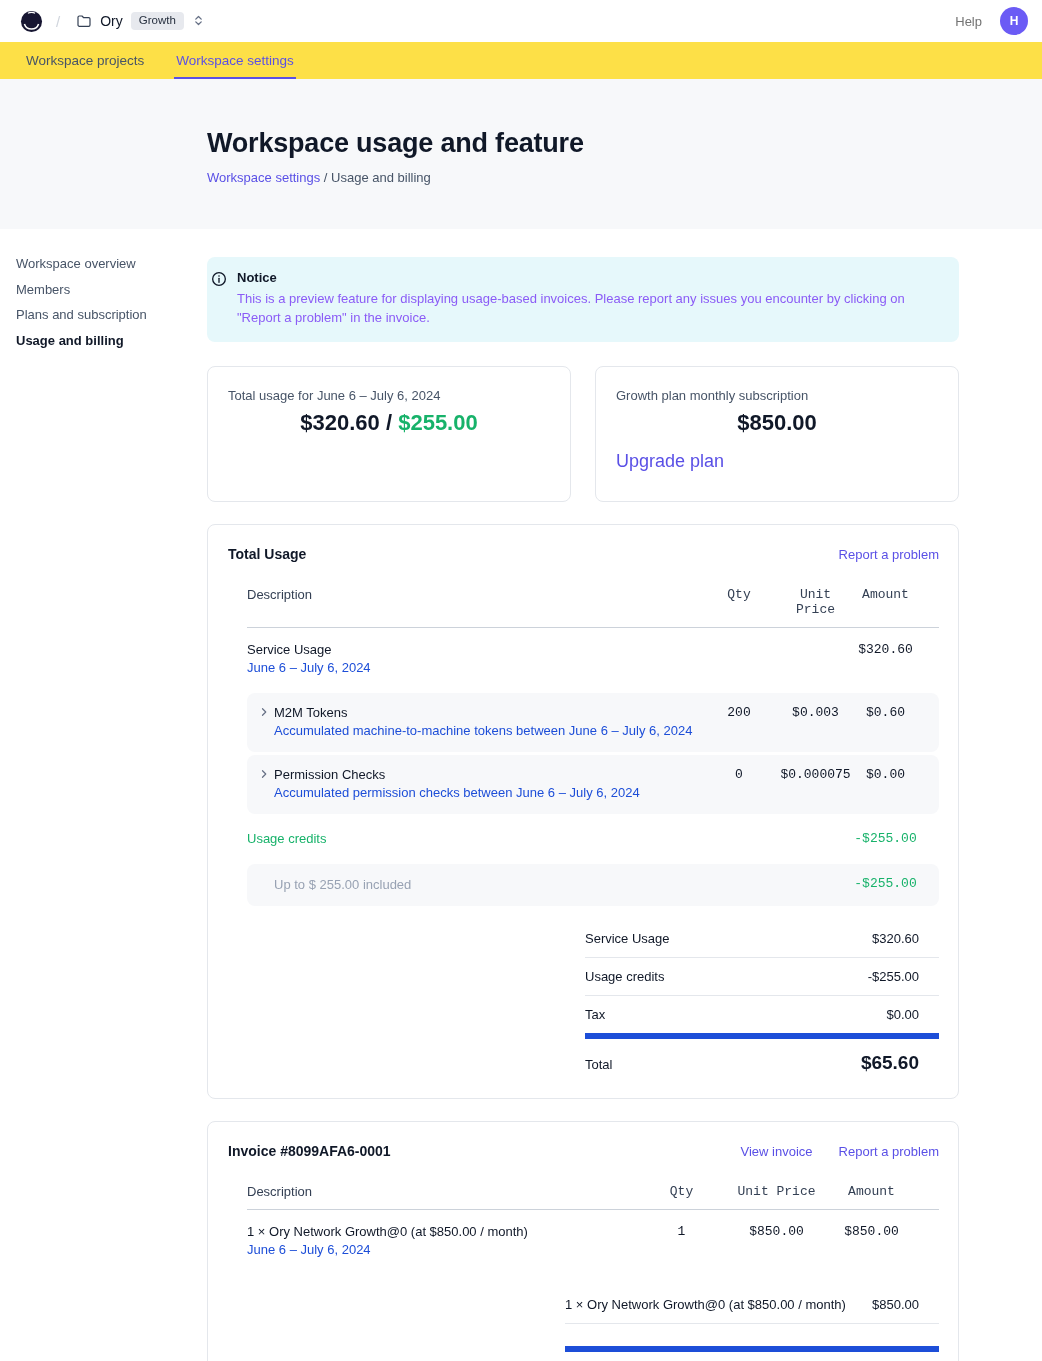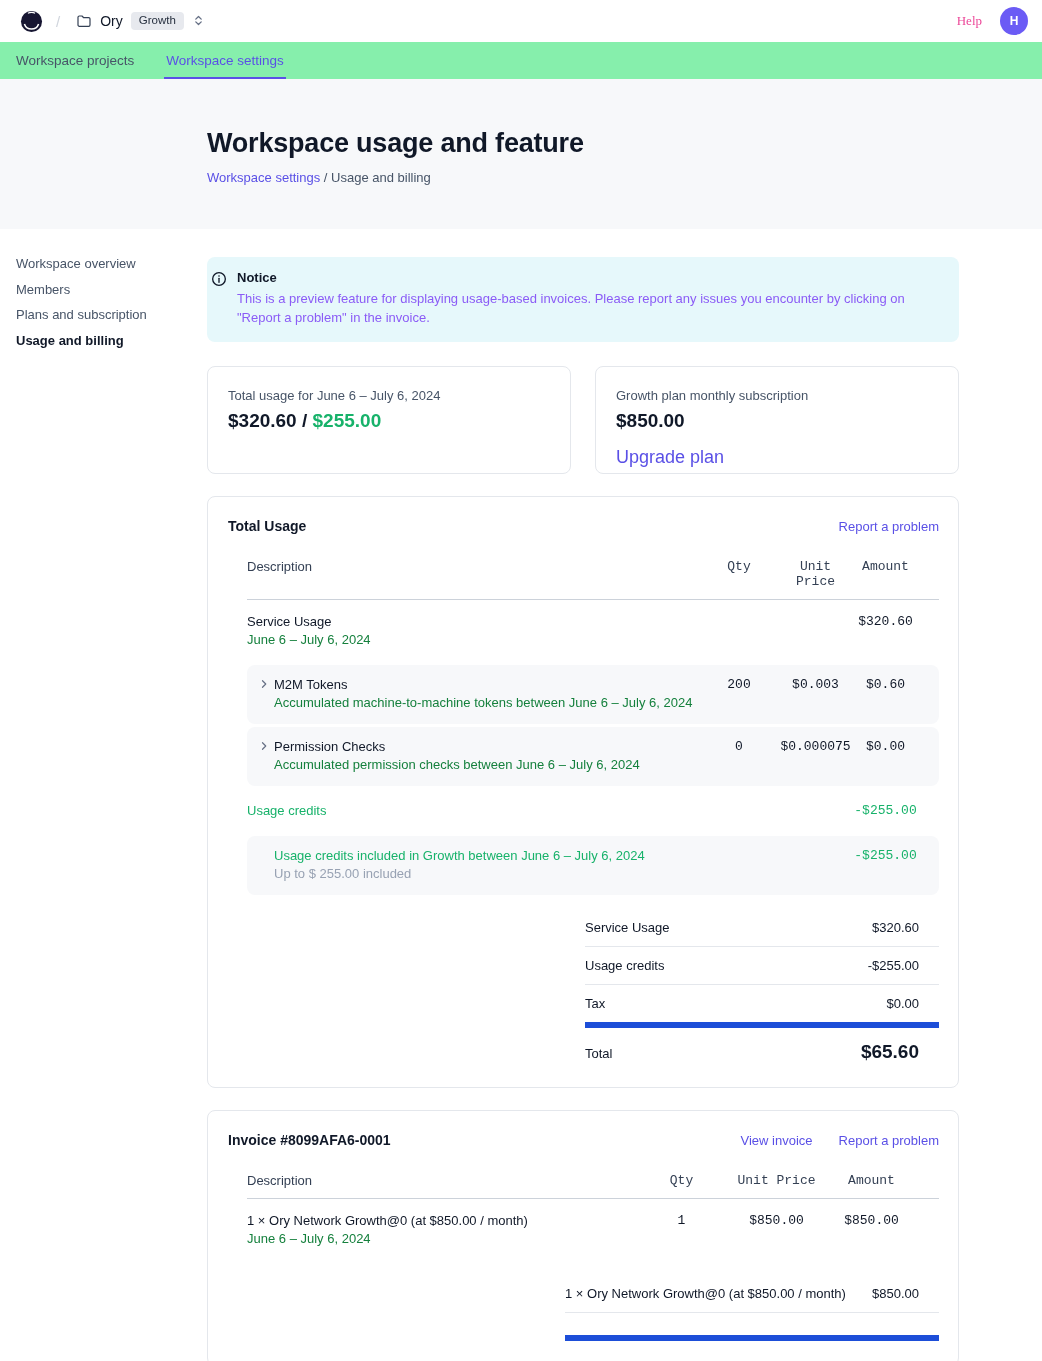--- a/index.html
+++ b/index.html
@@ -13,26 +13,26 @@
 
   
   .topbar { height: 42px; display: flex; align-items: center; padding: 0 14px 0 20px; background:#fff; }
   .logo { width: 23px; height: 23px; flex: none; cursor: pointer; }
   .tb-slash { color:#d0d5dd; font-size: 15px; margin: 0 14px 0 13px; }
   .ws-switcher { display: flex; align-items: center; gap: 8px; cursor: pointer; padding: 4px 2px; border-radius: 6px; }
   .ws-name { font-size: 14px; font-weight: 500; color:#101828; }
   .badge { background:#e7e9ee; color:#27303f; font-size: 11.5px; font-weight: 500; padding: 2.5px 8px; border-radius: 4px; line-height: 1.2; }
   .selector-icon { color:#667085; display:flex; }
   .tb-right { margin-left: auto; display: flex; align-items: center; gap: 18px; }
-  .help-link { font-size: 13px; color:#ec4899;font-family:Liberation Serif, serif; }
+  .help-link { font-size: 13px; color:#737373; }
   .avatar { width: 28px; height: 28px; border-radius: 50%; background: var(--avatar_bg,#6b5bf5);
     color:#fff; font-size: 12px; font-weight: 600; display:flex; align-items:center; justify-content:center; cursor:pointer; }
 
   
-  .tabs { display: flex; gap: 28px; padding: 0 0 0 14px; height: 37px; background:#86efac; }
+  .tabs { display: flex; gap: 28px; padding: 0 0 0 24px; height: 37px; background:#fde047; }
   .tab { display: flex; align-items: center; font-size: 13.5px; font-weight: 500; color:#475467; position: relative; padding: 0 2px; cursor: pointer; }
   .tab.active { color: var(--accent,#5a50e6); }
   .tab.active::after { content:""; position:absolute; left:0; right:0; bottom:0; height:2px; background:var(--accent,#5a50e6); }
 
   
   .hero { background:#f7f8fa; padding: 49px 40px 44px 207px; }
   .hero h1 { font-size: 27px; font-weight: 700; letter-spacing: -0.2px; color:#101828; }
   .crumbs { margin-top: 11px; font-size: 13px; color:#475467; }
   .crumbs .crumb-link { color: var(--accent,#5a50e6); }
 
@@ -45,43 +45,43 @@
 
   
   .notice { background: var(--notice_bg,#e6f8fb); border-radius: 8px; padding: 13px 4px 14px; display: flex; gap: 10px; }
   .notice-icon { flex: none; color:#101828; margin-top: 1px; }
   .notice-title { font-weight: 700; font-size: 13px; }
   .notice-body { margin-top: 5px; font-size: 13px; line-height: 1.45; color:#8b5cf6; max-width: 690px; }
 
   
   .cards { display: flex; gap: 24px; margin-top: 24px; }
   .card { border: 1px solid #e4e7ec; border-radius: 8px; background:#fff; }
-  .mini-card { width: 364px; height: 108px; padding: 21px 20px; }
+  .mini-card { width: 364px; height: 136px; padding: 21px 20px; }
   .mini-label { font-size: 13px; color:#475467; }
-  .mini-amount { margin-top: 7px; font-size: 19px; font-weight: 600; color:#101828; }
+  .mini-amount { margin-top: 7px; font-size: 22px; font-weight: 600; color:#101828;text-align:center; }
   .mini-amount .credit { color: var(--green,#17b26a); }
   .upgrade-link { display: inline-block; margin-top: 15px; font-size: 18px; color: var(--accent,#5a50e6); }
 
   
   .big-card { margin-top: 22px; padding: 21px 19px 24px 20px; }
   .card-head { display: flex; align-items: baseline; }
   .card-title { font-size: 14px; font-weight: 700; color:#101828; }
   .head-links { margin-left: auto; display: flex; gap: 26px; }
   .head-link { font-size: 13px; color: var(--accent,#5a50e6); }
 
   .table { margin: 17px 0 0 19px; }
   .grid-u { display: grid; grid-template-columns: 1fr 80px 73px 67px; }
   .grid-i { display: grid; grid-template-columns: 1fr 95px 95px 95px; }
   .thead { padding: 8px 20px 10px 0; border-bottom: 1px solid #ccd2da; }
   .th { font-size: 13px; font-weight: 500; color:#344054; }
   .num { text-align: center; font-family: Liberation Mono, monospace; }
 
   .row { padding: 13px 20px 14px 0; align-items: start; }
   .row .title { font-size: 13px; color:#101828; line-height: 17px; }
-  .row .sub { font-size: 13px; color:#15803d; line-height: 17px; margin-top: 1px; }
+  .row .sub { font-size: 13px; color:#1d4ed8; line-height: 17px; margin-top: 1px; }
   .row .val { font-size: 13px; color:#101828; line-height: 17px; }
 
   .row.shaded { background:#f7f8fa; border-radius: 8px; margin: 3px 0; padding: 11px 20px 13px 0; }
   .desc-flex { display: flex; align-items: flex-start; gap: 4px; padding-left: 11px; }
   .chev { color:#667085; flex: none; margin-top: 2px; display:flex; cursor: pointer; }
   .row.green-row .title, .row.green-row .val { color: var(--green,#17b26a); }
   .indent-27 { padding-left: 27px; }
 
   
   .summary { width: 354px; margin: 14px 0 0 auto; }
@@ -233,21 +233,20 @@
           <div>
             <div class="title">Usage credits</div>
           </div>
           <span class="val num"></span>
           <span class="val num"></span>
           <span class="val num">-$255.00</span>
         </div>
 
         <div class="row shaded grid-u green-row">
           <div class="indent-27">
-            <div class="title">Usage credits included in Growth between June 6 – July 6, 2024</div>
             <div class="sub" style="color:#98a2b3">Up to $ 255.00 included</div>
           </div>
           <span class="val num"></span>
           <span class="val num"></span>
           <span class="val num">-$255.00</span>
         </div>
 
         <div class="summary">
           <div class="sum-row">
             <span>Service Usage</span>

